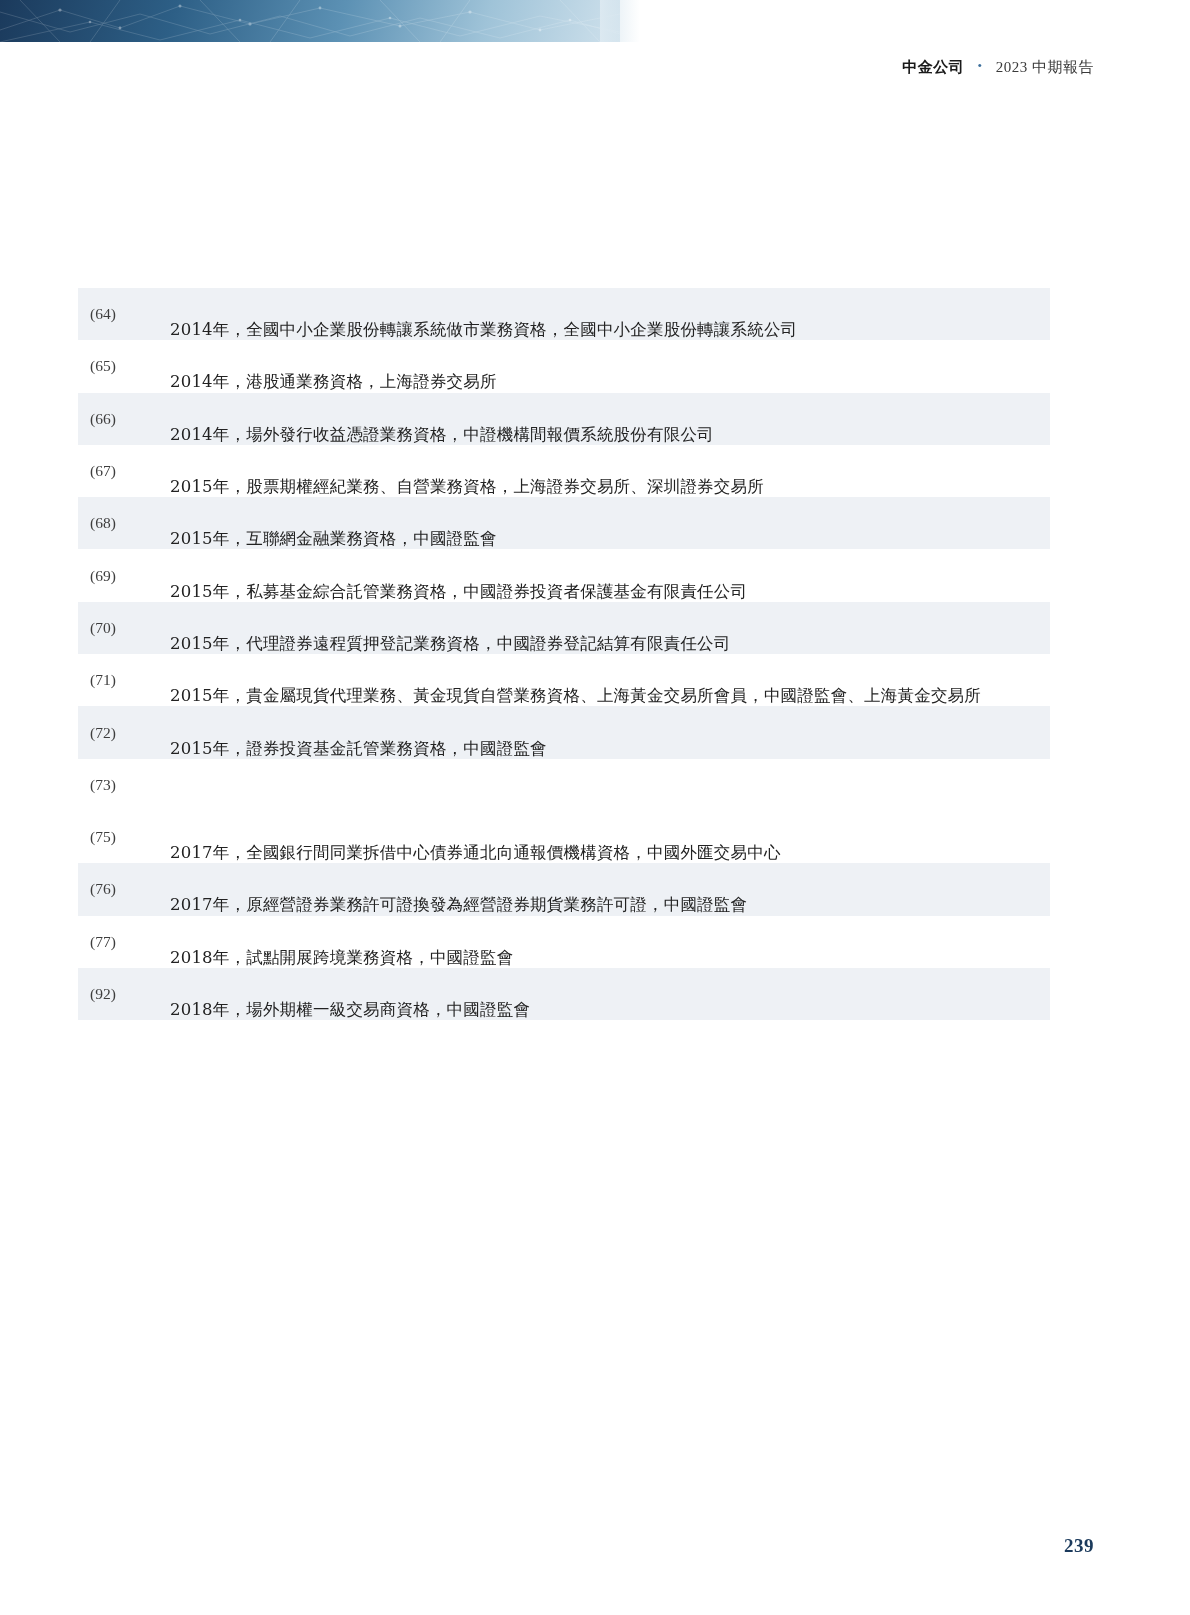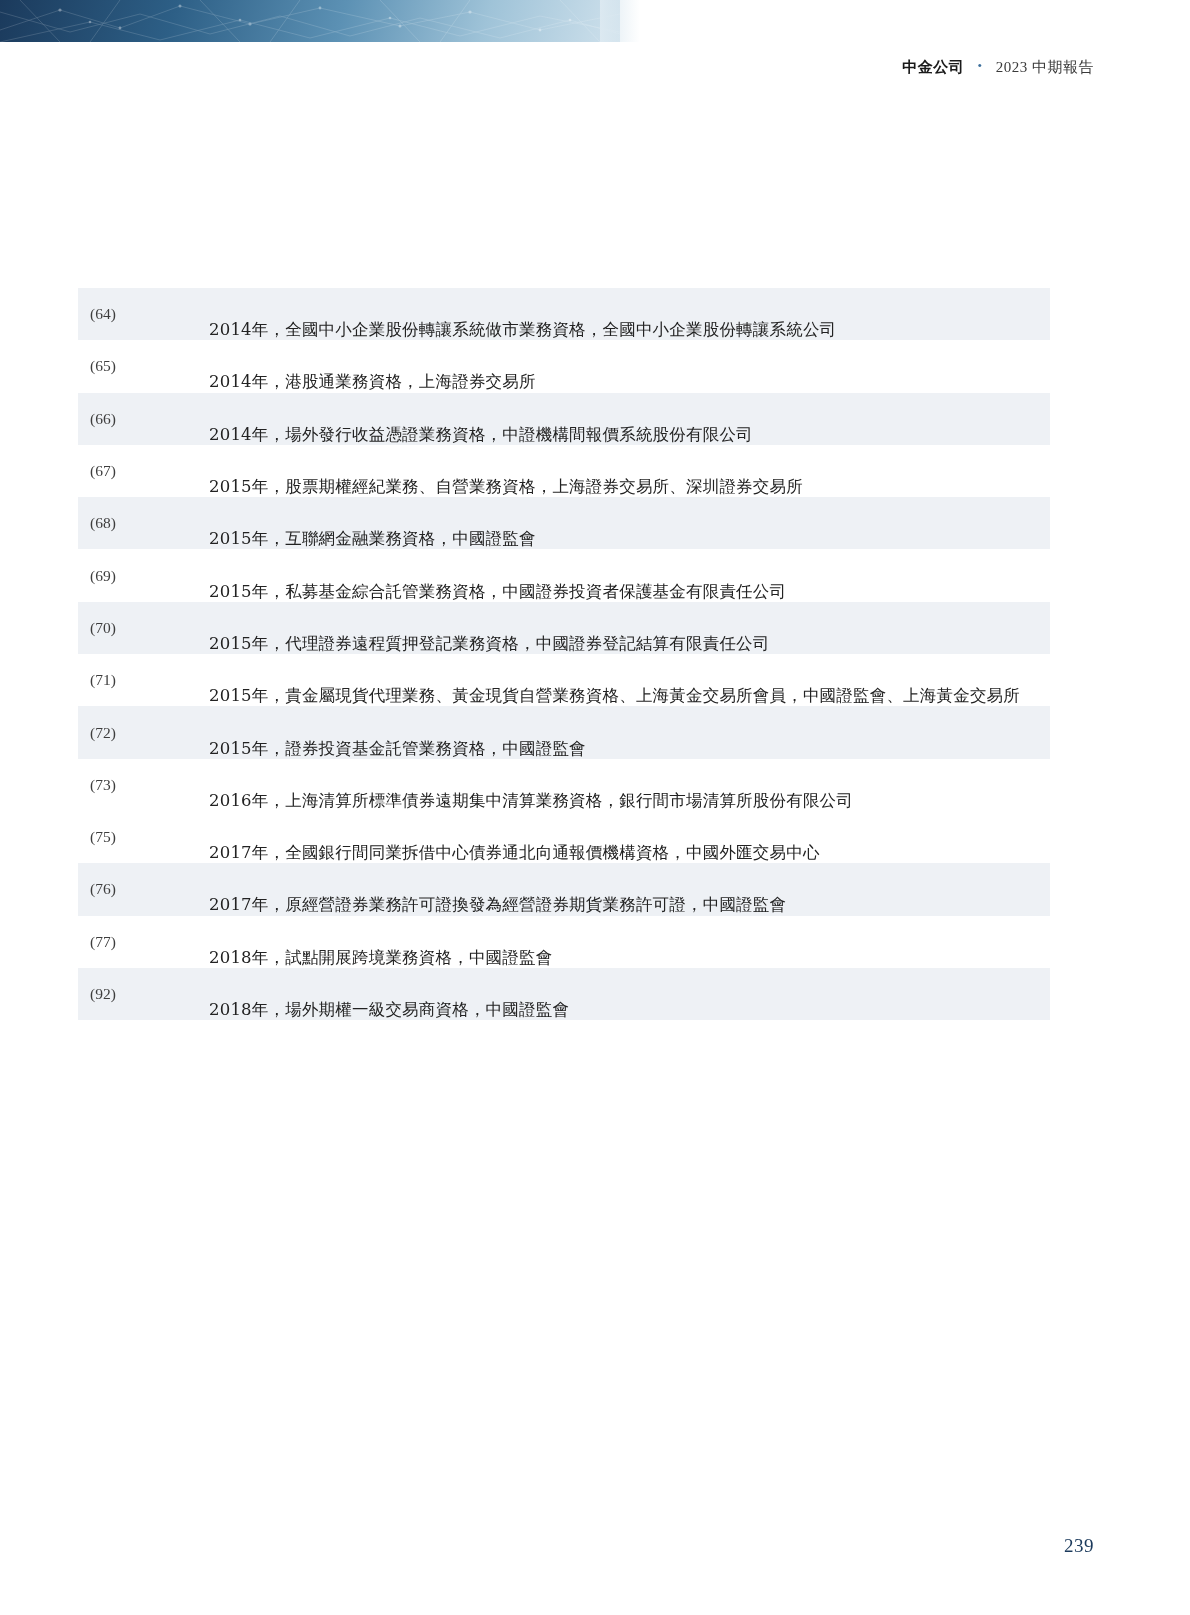--- a/index.html
+++ b/index.html
@@ -72,21 +72,20 @@
     top: 288px;
     left: 78px;
     width: 972px;
   }
   .row {
     display: flex;
     align-items: center;
     height: 52.3px;
     box-sizing: border-box;
     padding-left: 12px;
-    gap: 39px;
   }
   .row.shaded {
     background: #eef1f5;
   }
   .row .num {
     width: 80px;
     flex: 0 0 80px;
     font-size: 15.5px;
     color: #3d3d3d;
     font-family: "Liberation Serif", "DejaVu Serif", serif;
@@ -100,21 +99,21 @@
     font-family: "DejaVu Serif", "Liberation Serif", serif;
     margin-top: 32px;
   }
 
   
   .page-number {
     position: absolute;
     bottom: 58px;
     right: 96px;
     font-size: 19px;
-    font-weight: normal;
+    font-weight: bold;
     color: #1b3a5c;
     letter-spacing: 0.5px;
   }
 </style>
 </head>
 <body>
 
 <div class="header-band">
   <svg class="net" viewBox="0 0 620 42" preserveAspectRatio="none">
     <g stroke="#ffffff" stroke-width="0.6" fill="none" opacity="0.55">
@@ -179,21 +178,20 @@
   <div class="row">
     <span class="num">(71)</span>
     <span class="txt">2015年，貴金屬現貨代理業務、黃金現貨自營業務資格、上海黃金交易所會員，中國證監會、上海黃金交易所</span>
   </div>
   <div class="row shaded">
     <span class="num">(72)</span>
     <span class="txt">2015年，證券投資基金託管業務資格，中國證監會</span>
   </div>
   <div class="row">
     <span class="num">(73)</span>
-    <span class="txt">2016年，上海清算所標準債券遠期集中清算業務資格，銀行間市場清算所股份有限公司</span>
   </div>
   <div class="row">
     <span class="num">(75)</span>
     <span class="txt">2017年，全國銀行間同業拆借中心債券通北向通報價機構資格，中國外匯交易中心</span>
   </div>
   <div class="row shaded">
     <span class="num">(76)</span>
     <span class="txt">2017年，原經營證券業務許可證換發為經營證券期貨業務許可證，中國證監會</span>
   </div>
   <div class="row">

